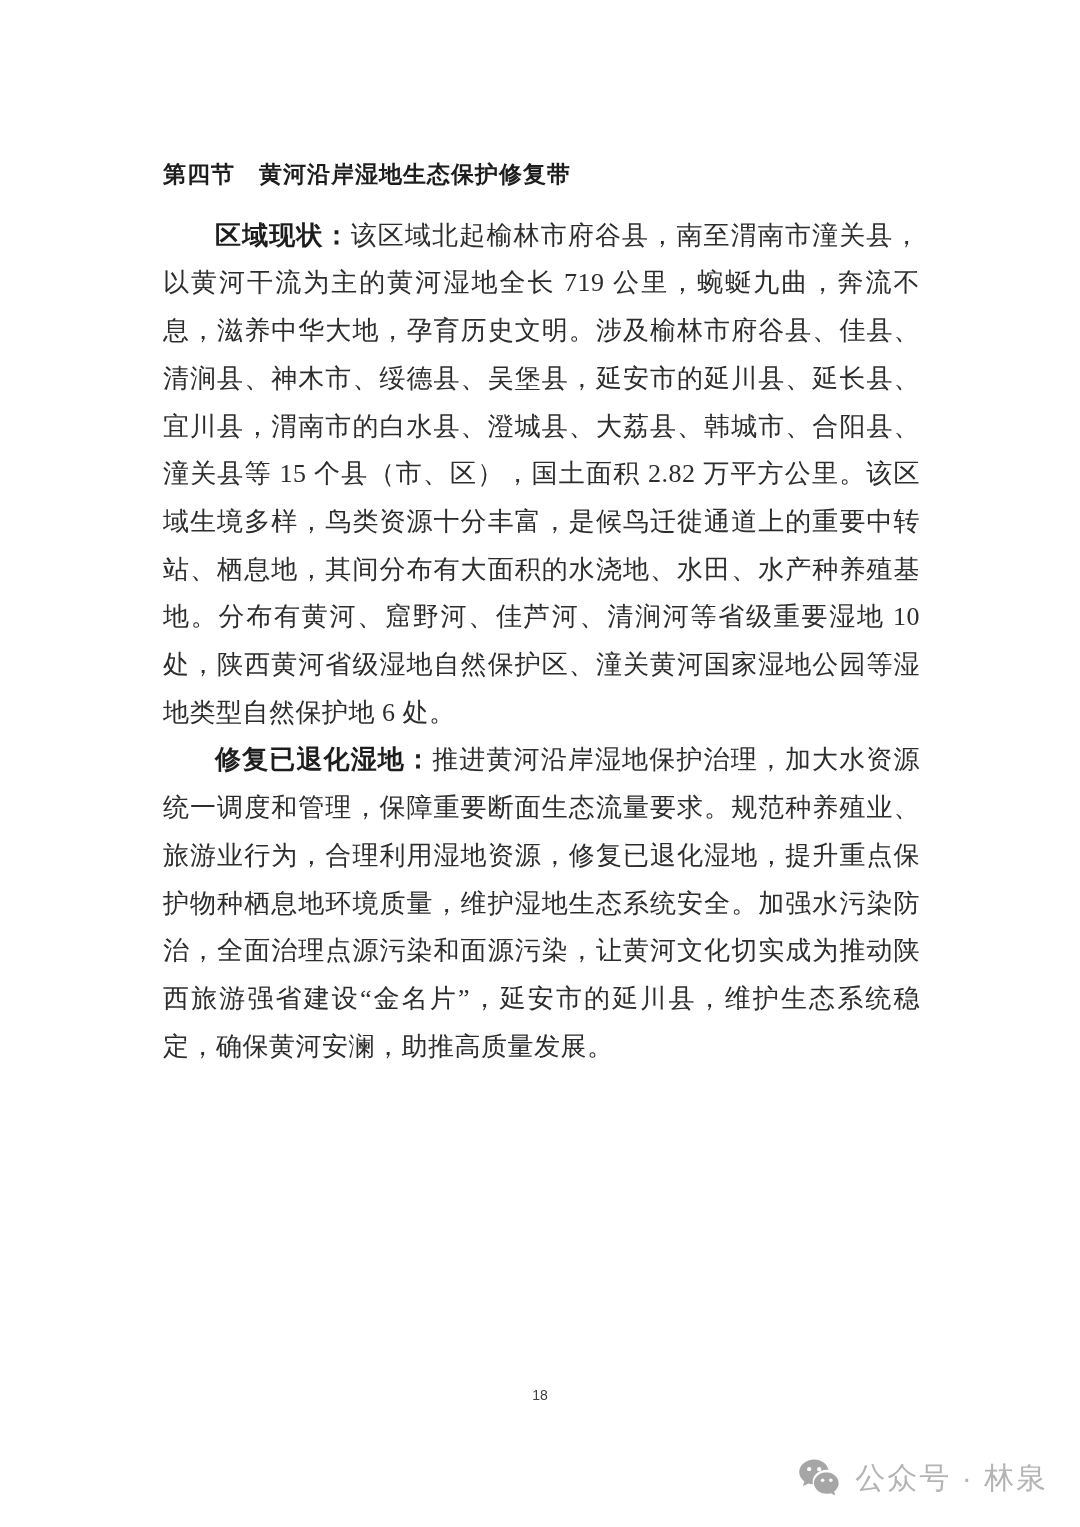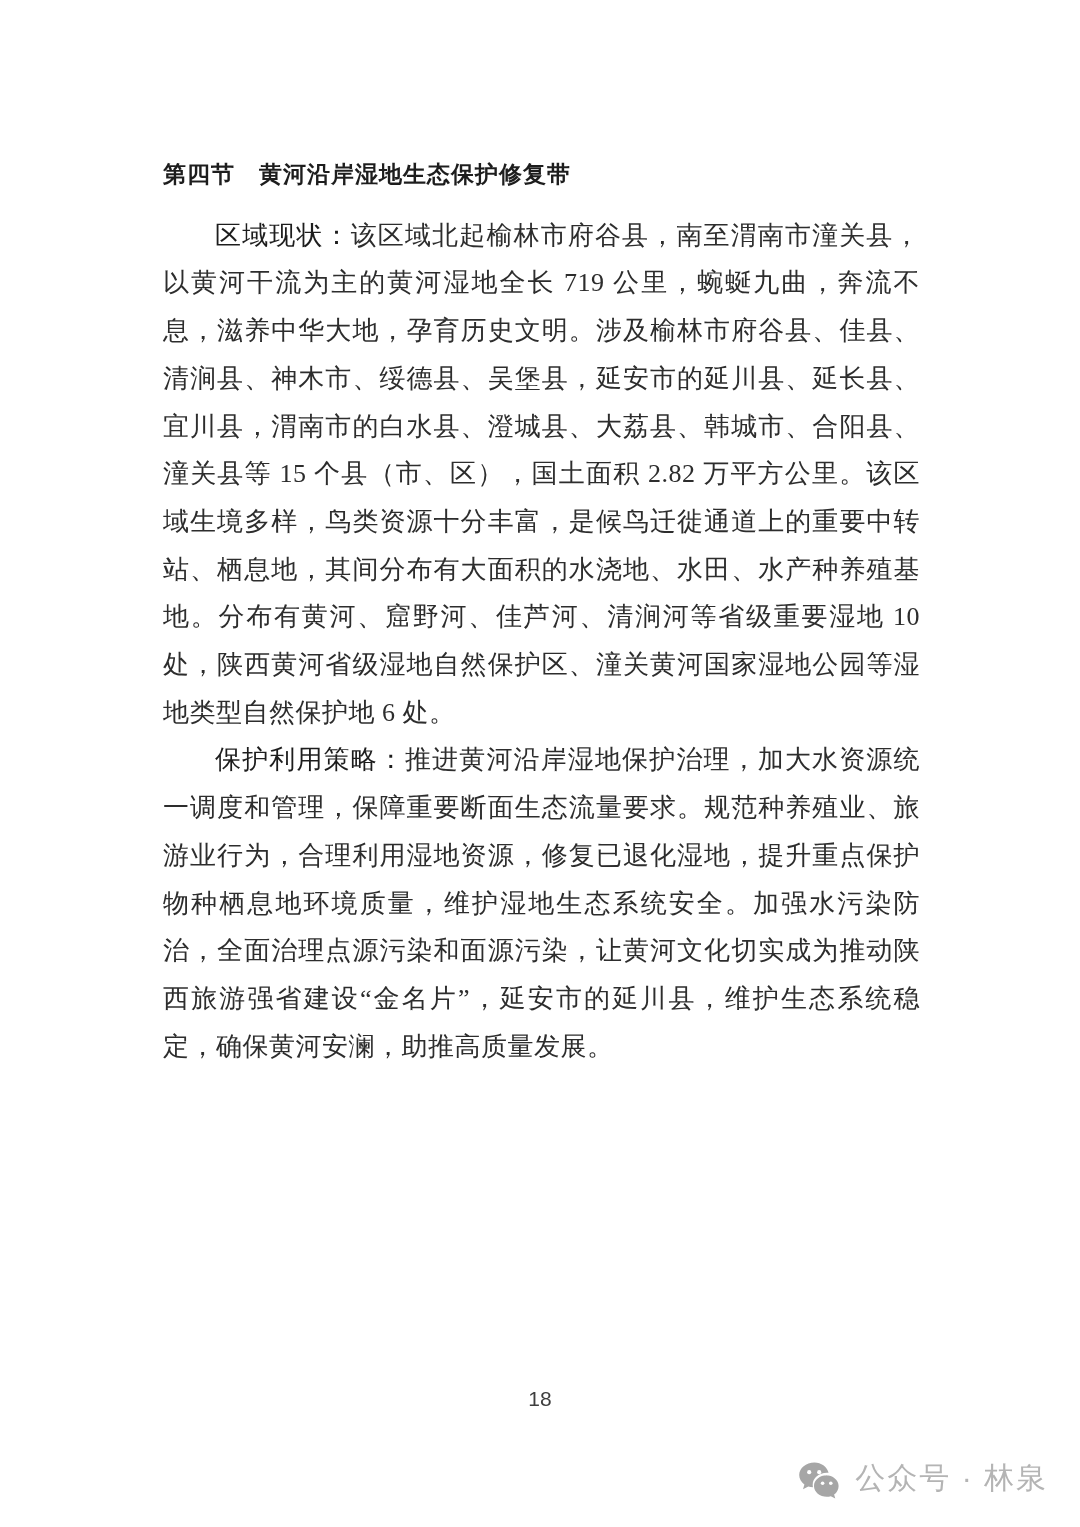--- a/index.html
+++ b/index.html
@@ -26,48 +26,48 @@
     line-height: 47.7px;
     text-align: justify;
     text-align-last: left;
   }
   .para {
     margin: 0;
     letter-spacing: 0.5px;
   }
   .para.indented { text-indent: 2em; }
   .lead {
-    font-weight: normal;
+    font-weight: bold;
     color: #1d1d1d;
   }
   .heading {
     margin: 17px 0 13px 0;
     font-size: 23px;
     line-height: 47.7px;
     font-weight: bold;
     text-align: center;
     color: #1d1d1d;
     letter-spacing: 1px;
   }
   .page-number {
     position: absolute;
     left: 0;
     top: 1387px;
     width: 1080px;
     text-align: center;
     font-family: "Liberation Sans", "DejaVu Sans", sans-serif;
-    font-size: 21px;
+    font-size: 14px;
     color: #3e3e3e;
   }
   .watermark {
     position: absolute;
     right: 32px;
     top: 1458px;
     display: flex;
-    align-items: flex-end;
+    align-items: flex-start;
     gap: 12px;
     color: #b4b4b4;
     font-size: 30px;
     letter-spacing: 2px;
     font-family: "Liberation Sans", "DejaVu Sans", sans-serif;
   }
   .wx-icon { display: inline-flex; align-items: center; }
 </style>
 </head>
 <body>
@@ -75,21 +75,21 @@
 <div class="page">
 
   <main class="content">
 
 
     <h1 class="heading">第四节　黄河沿岸湿地生态保护修复带</h1>
 
     <p class="para indented"><b class="lead">区域现状：</b><span>该区域北起榆林市府谷县，南至渭南市潼关县，以黄河干流为主的黄河湿地全长 719 公里，蜿蜒九曲，奔流不息，滋养中华大地，孕育历史文明。涉及榆林市府谷县、佳县、清涧县、神木市、绥德县、吴堡县，延安市的延川县、延长县、宜川县，渭南市的白水县、澄城县、大荔县、韩城市、合阳县、潼关县等 15 个县（市、区），国土面积 2.82 万平方公里。该区域生境多样，鸟类资源十分丰富，是候鸟迁徙通道上的重要中转站、栖息地，其间分布有大面积的水浇地、水田、水产种养殖基地。分布有黄河、窟野河、佳芦河、清涧河等省级重要湿地 10 处，陕西黄河省级湿地自然保护区、潼关黄河国家湿地公园等湿地类型自然保护地 6 处。</span></p>
 
 
-    <p class="para indented"><b class="lead">保护利用策略：</b><span>推进黄河沿岸湿地保护治理，加大水资源统一调度和管理，保障重要断面生态流量要求。规范种养殖业、旅游业行为，合理利用湿地资源，修复已退化湿地，提升重点保护物种栖息地环境质量，维护湿地生态系统安全。加强水污染防治，全面治理点源污染和面源污染，让黄河文化切实成为推动陕西旅游强省建设“金名片”，延安市的延川县，维护生态系统稳定，确保黄河安澜，助推高质量发展。</span></p>
+    <p class="para indented"><b class="lead">修复已退化湿地：</b><span>推进黄河沿岸湿地保护治理，加大水资源统一调度和管理，保障重要断面生态流量要求。规范种养殖业、旅游业行为，合理利用湿地资源，修复已退化湿地，提升重点保护物种栖息地环境质量，维护湿地生态系统安全。加强水污染防治，全面治理点源污染和面源污染，让黄河文化切实成为推动陕西旅游强省建设“金名片”，延安市的延川县，维护生态系统稳定，确保黄河安澜，助推高质量发展。</span></p>
 
   </main>
 
   <div class="page-number">18</div>
 
   <div class="watermark">
     <span class="wx-icon">
       <svg width="45" height="38" viewBox="0 0 45 38" xmlns="http://www.w3.org/2000/svg">
         <g fill="#a6a6a6">
           <path d="M16.5 1.5C8 1.5 1.2 7.2 1.2 14.1c0 3.8 2 7.2 5.2 9.4l-1.4 4.7 5.3-2.8c1.5.5 3 .8 4.7.9-.2-.8-.3-1.7-.3-2.6 0-6.7 6.3-12 14.1-12 .6 0 1.2 0 1.8.1C28.8 5.7 23.2 1.5 16.5 1.5z"></path>

